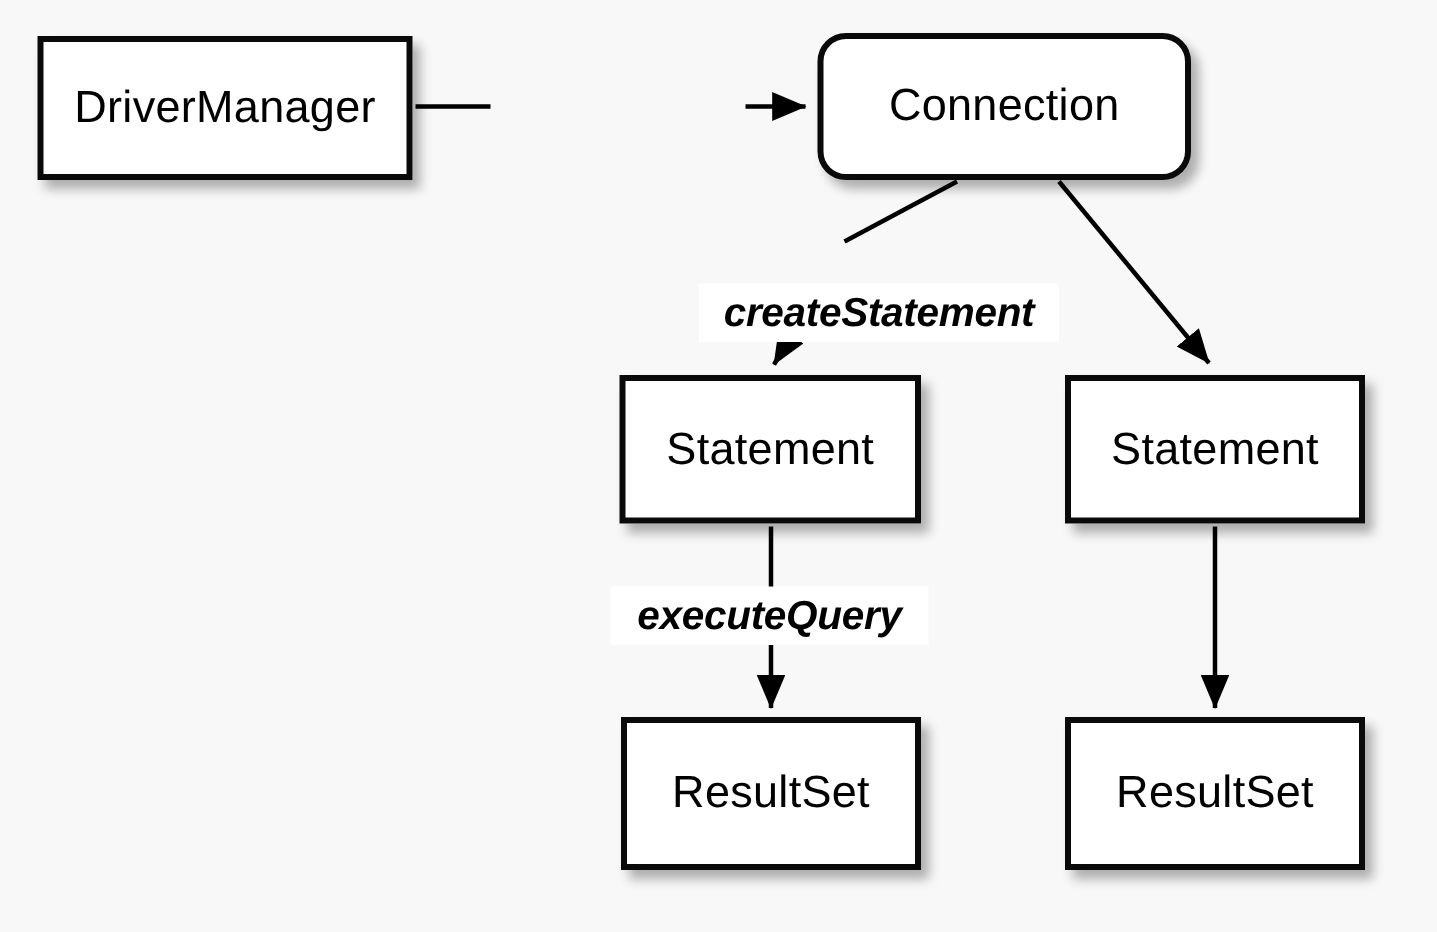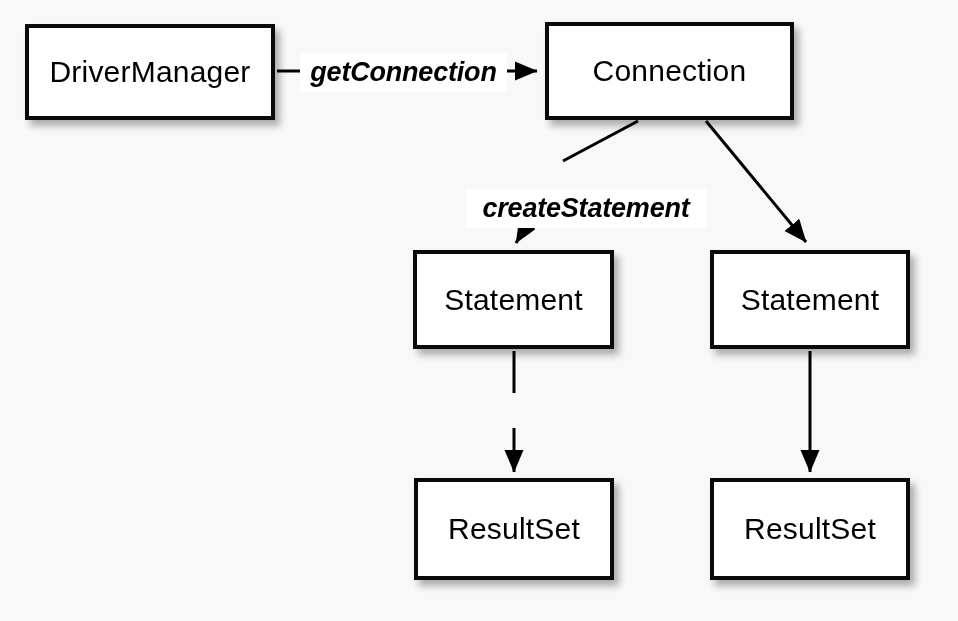--- a/index.html
+++ b/index.html
@@ -98,38 +98,38 @@
 
     <g>
       <line x1="810" y1="351" x2="810" y2="472" stroke="#000000" stroke-width="3" marker-end="url(#arrowhead)"></line>
     </g>
   </svg>
 
   <div class="node-box" style="left:25px; top:24px; width:250px; height:96px;">
     <span class="node-label">DriverManager</span>
   </div>
 
-  <div class="node-box" style="left:545px; top:22px; width:249px; height:98px;">
+  <div class="node-box" style="left:545px; top:22px; width:249px; height:98px;border-radius:19px;">
     <span class="node-label">Connection</span>
   </div>
 
   <div class="node-box" style="left:413px; top:250px; width:201px; height:99px;">
     <span class="node-label">Statement</span>
   </div>
 
   <div class="node-box" style="left:710px; top:250px; width:200px; height:99px;">
     <span class="node-label">Statement</span>
   </div>
 
   <div class="node-box" style="left:414px; top:478px; width:200px; height:102px;">
     <span class="node-label">ResultSet</span>
   </div>
 
   <div class="node-box" style="left:710px; top:478px; width:200px; height:102px;">
     <span class="node-label">ResultSet</span>
   </div>
 
-  <div class="edge-label" style="left:300px; top:53px; width:207px; height:39px;">getConnection</div>
 
   <div class="edge-label" style="left:466px; top:157px; width:240px; height:39px;margin-top:32px;">createStatement</div>
 
+  <div class="edge-label" style="left:407px; top:391px; width:212px; height:39px;">executeQuery</div>
 
 </div>
 
 </body></html>

